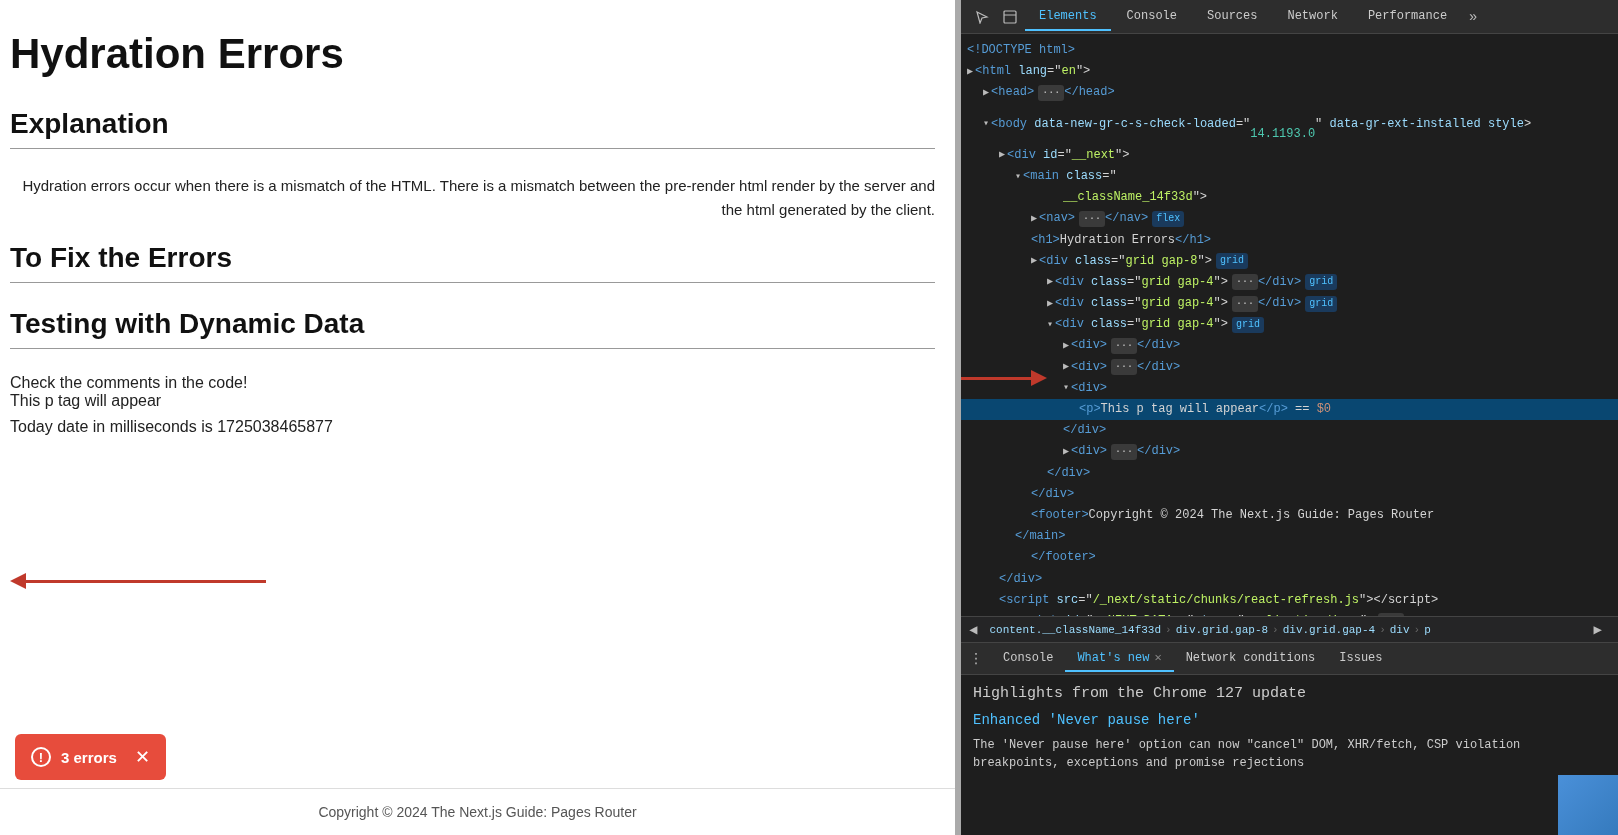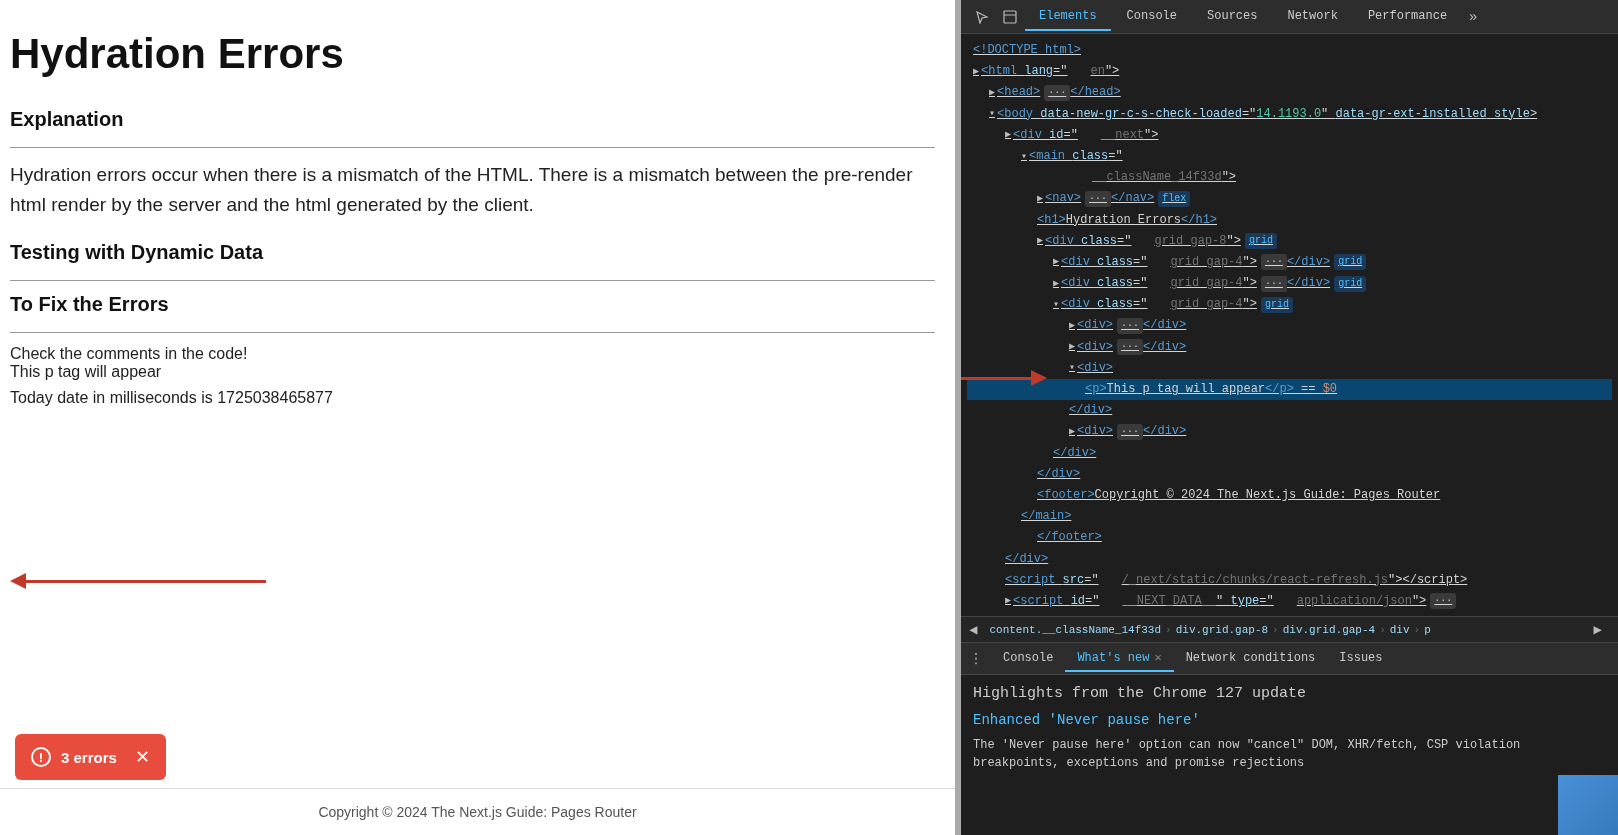--- a/index.html
+++ b/index.html
@@ -19,33 +19,34 @@
       padding: 30px 20px 20px 10px;
       overflow-y: auto;
     }
     .page-title {
       font-size: 42px;
       font-weight: bold;
       color: #111;
       margin-bottom: 30px;
     }
     .section-heading {
-      font-size: 20px;
+      font-size: 28px;
       font-weight: bold;
       color: #111;
       border-bottom: 1px solid #999;
-      padding-bottom: 16px;
-      margin-bottom: 12px;
+      padding-bottom: 8px;
+      margin-bottom: 25px;
       margin-top: 10px;
     }
     .section-text {
-      font-size: 19px;
+      font-size: 15px;
       color: #222;
       line-height: 1.6;
       margin-bottom: 20px;
+      text-align: right;
     }
     .p-tag-appear {
       font-size: 16px;
       color: #222;
       margin-bottom: 8px;
       position: relative;
     }
     .date-line {
       font-size: 16px;
       color: #222;
@@ -176,37 +177,36 @@
     .dt-tab.active {
       color: #4fc1ff;
       border-bottom: 2px solid #4fc1ff;
     }
     .dt-more { color: #bbb; font-size: 14px; cursor: pointer; padding: 4px 6px; }
 
     
     #elements-panel {
       flex: 1;
       overflow-y: auto;
-      padding: 6px 6px;
+      padding: 6px 0;
       background: #1e1e1e;
-      text-decoration: underline;
     }
     .html-line {
       display: flex;
       align-items: center;
       padding: 1px 6px;
       white-space: pre;
       cursor: default;
       line-height: 1.6;
     }
     .html-line.selected { background: #094771; }
     .tag { color: #569cd6; }
     .attr-name { color: #9cdcfe; }
-    .attr-value { color: #737373; margin-left: 23px; }
-    .attr-value-blue { color: #4ec9b0; }
+    .attr-value { color: #bef264; }
+    .attr-value-blue { color: #4ec9b0; margin-top: 20px; }
     .text-content { color: #d4d4d4; }
     .badge {
       display: inline-block;
       background: #3a3a3a;
       color: #ccc;
       border-radius: 3px;
       font-size: 10px;
       padding: 0 4px;
       margin-left: 4px;
       vertical-align: middle;
@@ -309,23 +309,23 @@
 </head>
 <body>
 
 <div id="left-panel">
   <div id="page-content">
     <h1 class="page-title">Hydration Errors</h1>
 
     <h2 class="section-heading">Explanation</h2>
     <p class="section-text">Hydration errors occur when there is a mismatch of the HTML. There is a mismatch between the pre-render html render by the server and the html generated by the client.</p>
 
+    <h2 class="section-heading">To Fix the Errors</h2>
+
     <h2 class="section-heading">Testing with Dynamic Data</h2>
-
-    <h2 class="section-heading">To Fix the Errors</h2>
     <p class="check-comments">Check the comments in the code!</p>
     <p class="p-tag-appear">This p tag will appear</p>
     <p class="date-line">Today date in milliseconds is 1725038465877</p>
   </div>
 
   <div class="arrow-annotation">
     <div class="arrow-head-left"></div>
     <div class="arrow-line-left"></div>
   </div>
 

